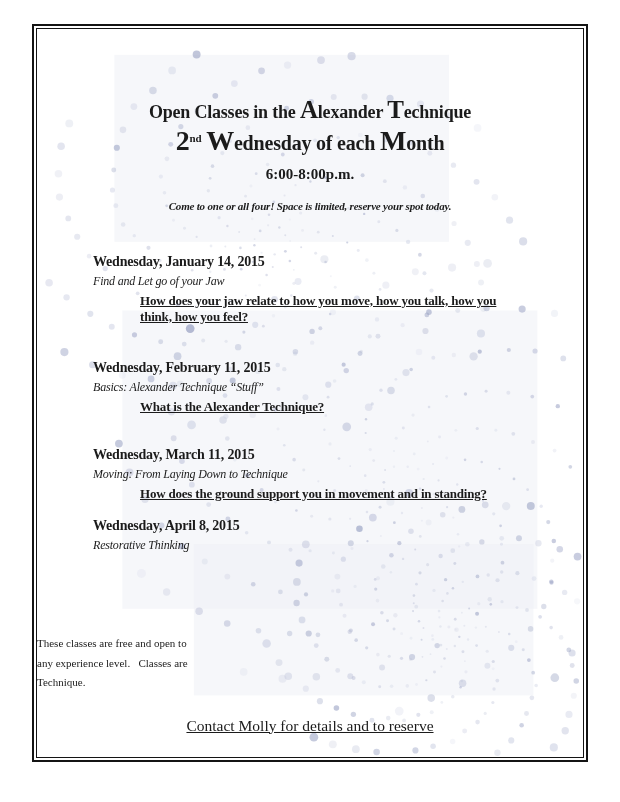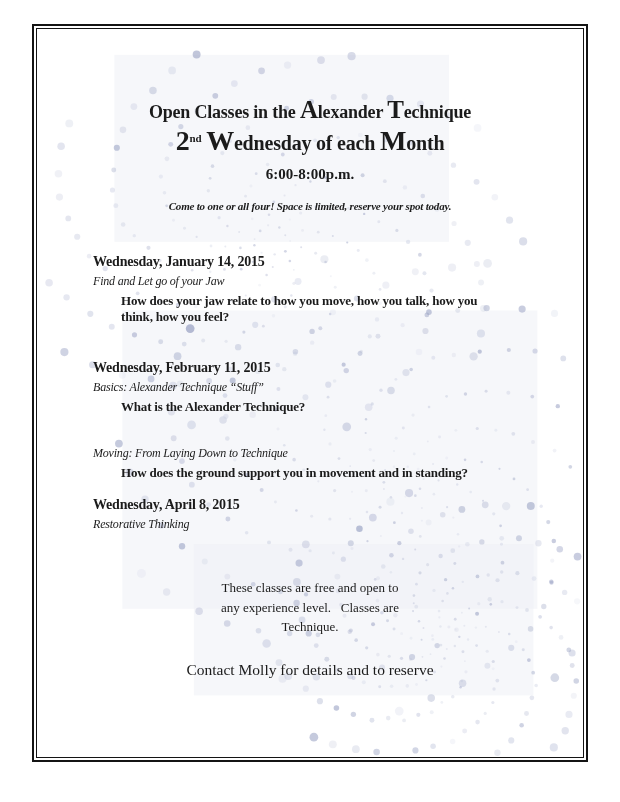--- a/index.html
+++ b/index.html
@@ -28,25 +28,25 @@
   .time-line{font-size:15px;font-weight:bold;line-height:18px;margin-top:4px;text-align:center;}
   .tagline{font-size:11px;font-weight:bold;font-style:italic;line-height:16px;margin-top:15px;letter-spacing:-0.2px;}
 
   .events{margin-top:38px;padding-left:56px;padding-right:20px;}
   .event{margin-bottom:34px;}
   .event:nth-child(2){margin-bottom:30px;}
   .event:nth-child(3){margin-bottom:15px;}
   .event:nth-child(4){margin-bottom:0;}
   .event-date{font-size:14px;font-weight:bold;line-height:19px;letter-spacing:-0.2px;}
   .event-topic{font-size:12px;font-weight:normal;font-style:italic;line-height:17px;margin-top:2px;letter-spacing:-0.2px;}
-  .event-desc{margin-left:28px;margin-top:3px;}
+  .event-desc{margin-left:47px;margin-top:3px;text-decoration:underline;}
   .desc-line{font-size:13px;font-weight:bold;line-height:15.5px;letter-spacing:-0.2px;}
 
-  .footer-info{margin-top:45px;text-align:center;font-size:13px;line-height:19.5px;}
-  .footer-contact{margin-top:23px;text-align:center;font-size:15.5px;line-height:19.5px;}
+  .footer-info{margin-top:80px;font-size:11px;line-height:19.5px;}
+  .footer-contact{margin-top:23px;text-align:center;font-size:15.5px;line-height:19.5px;text-decoration:underline;}
   .fline{white-space:pre-wrap;}
 </style>
 </head>
 <body>
 
 <div class="sheet">
   <div class="frame-outer">
     <div class="frame-inner">
 
       <svg class="bg-svg" viewBox="0 0 550 732" preserveAspectRatio="none">
@@ -639,20 +639,21 @@
 
   <div class="event">
     <div class="event-date">Wednesday, February 11, 2015</div>
     <div class="event-topic">Basics: Alexander Technique “Stuff”</div>
     <div class="event-desc">
                 <div class="desc-line">What is the Alexander Technique?</div>
               </div>
   </div>
 
   <div class="event">
+    <div class="event-date">Wednesday, March 11, 2015</div>
     <div class="event-topic">Moving: From Laying Down to Technique</div>
     <div class="event-desc">
                 <div class="desc-line">How does the ground support you in movement and in standing?</div>
               </div>
   </div>
 
   <div class="event">
     <div class="event-date">Wednesday, April 8, 2015</div>
     <div class="event-topic">Restorative Thinking</div>
   </div>

